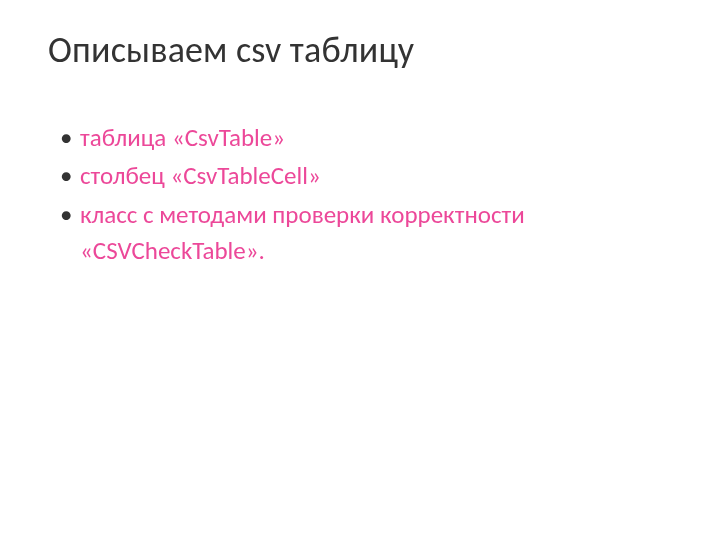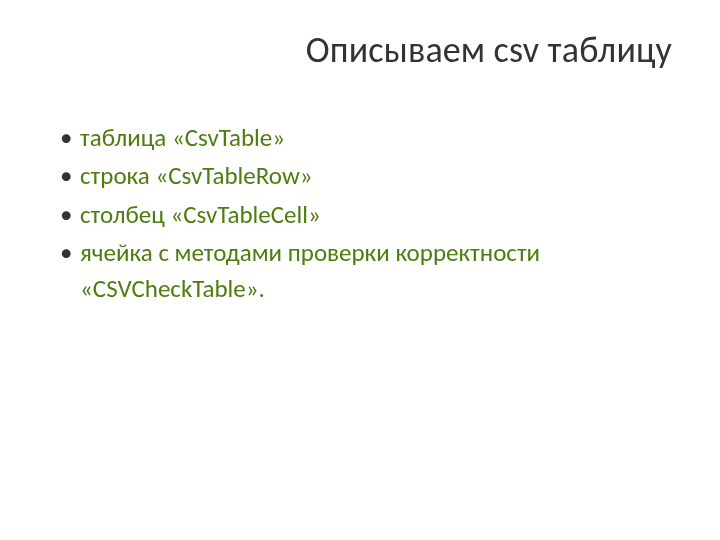--- a/index.html
+++ b/index.html
@@ -16,50 +16,49 @@
       overflow: hidden;
     }
     .slide {
       width: 100%;
       height: 100%;
       padding: 28px 48px 40px 48px;
     }
     .title {
       font-size: 36px;
       font-weight: 400;
-      text-align: right;
+      text-align: left;
       color: #333333;
       margin-bottom: 48px;
       letter-spacing: 0.2px;
     }
     .bullet-list {
       list-style: none;
       padding-left: 8px;
     }
     .bullet-item {
       position: relative;
       padding-left: 24px;
       font-size: 25px;
       line-height: 1.45;
-      color: #4d7c0f;
+      color: #ec4899;
       margin-bottom: 2px;
     }
     .bullet-item::before {
       content: "•";
       position: absolute;
       left: 4px;
       top: 0;
       font-size: 25px;
       color: #333333;
     }
   </style>
 </head>
 <body>
 
 <div class="slide">
   <h1 class="title">Описываем csv таблицу</h1>
   <ul class="bullet-list">
     <li class="bullet-item">таблица «CsvTable»</li>
-    <li class="bullet-item">строка «CsvTableRow»</li>
     <li class="bullet-item">столбец «CsvTableCell»</li>
-    <li class="bullet-item">ячейка с методами проверки корректности «CSVCheckTable».</li>
+    <li class="bullet-item">класс с методами проверки корректности «CSVCheckTable».</li>
   </ul>
 </div>
 
 </body></html>

